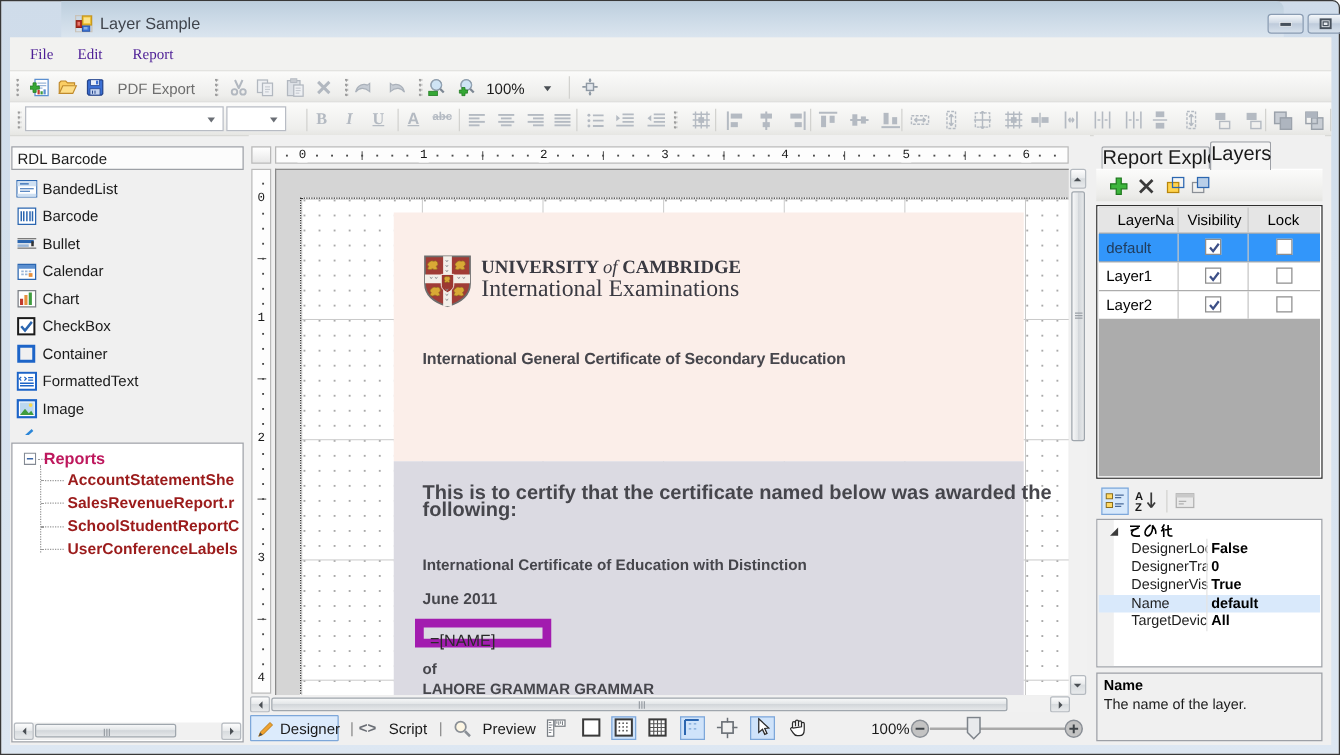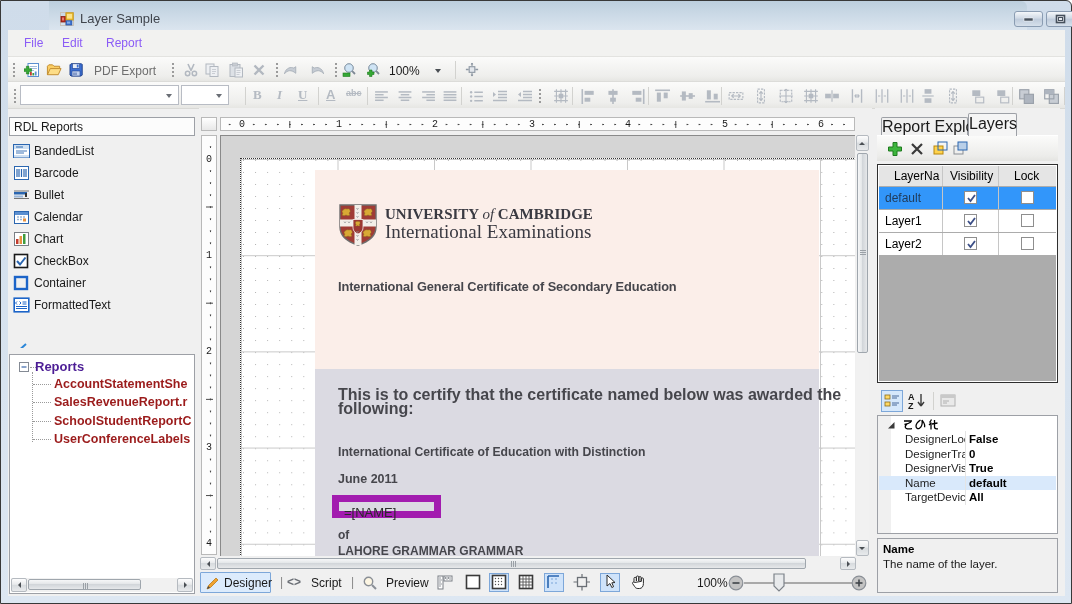--- a/index.html
+++ b/index.html
@@ -12,21 +12,21 @@
   #titlebar { position:absolute; left:1px; top:1px; width:978px; height:29px;
               background:linear-gradient(#bccedd 0%,#c9d8e5 40%,#dbe5ef 100%); border-radius:0 6px 0 0;margin-left:48px;}
   #title-text { position:absolute; left:31px; top:10px; font-size:13px; color:#40454d; }
   #client { position:absolute; left:8px; top:30px; width:1057px; height:566px; background:#f0f0f0; }
   
   .capbtn { position:absolute; top:10px; height:16px; width:29px;
             background:linear-gradient(#f4f7fa,#cfd9e5 45%, #becbdb 50%, #d6e0eb);
             border:1px solid #8a9cb2; border-radius:3px; }
   
   #menubar { position:absolute; left:0px; top:0px; width:1057px; height:26px; background:#f2f2f0; }
-  .menuitem { position:absolute; top:6px; font-size:12px; color:#8b5cf6; }
+  .menuitem { position:absolute; top:6px; font-size:12px; color:#4c1d95;font-family:Liberation Serif, serif; }
   
   .tbar { position:absolute; left:0; width:1057px; background:linear-gradient(#fbfbfa,#eeeeec 80%,#e6e6e3); }
   #tb1 { top:26px; height:26px; border-top:1px solid #e3e3e0; border-bottom:1px solid #dcdcd9;}
   #tb2 { top:52px; height:27px; border-bottom:1px solid #d9d9d6;}
   .grip { position:absolute; top:6px; width:3px; height:14px;
           background-image:radial-gradient(circle at 1px 1px, #9b9b9b 1px, transparent 1.2px);
           background-size:3px 4px; }
   .tsep { position:absolute; top:4px; width:1px; height:18px; background:#d2d2cf; }
   .tbtxt { position:absolute; font-size:12px; color:#6e6e6e; }
   .icon16 { position:absolute; width:16px; height:16px; }
@@ -355,21 +355,21 @@
         <rect x="5.5" y="5.5" width="8" height="8" fill="#aeb5bf" stroke="#9aa1aa"></rect>
       </svg>
       <svg class="icon16" style="left:1035px;top:6px" width="14" height="14" viewBox="0 0 14 14">
         <rect x="5.5" y="5.5" width="8" height="8" fill="#c8cdd4" stroke="#9aa1aa"></rect>
         <rect x="1.5" y="1.5" width="8" height="8" fill="none" stroke="#9aa1aa"></rect>
         <rect x="1.5" y="1.5" width="8" height="4" fill="#aeb5bf"></rect>
       </svg>
       <div class="tsep" style="left:1056px;top:5px"></div>
     </div>
   <div id="lpanel">
-    <div id="rdlhdr">RDL Reports</div>
+    <div id="rdlhdr">RDL Barcode</div>
     <div class="litem" style="top:26px">
         <svg width="17" height="16" viewBox="0 0 17 16">
           <rect x="0.5" y="1.5" width="16" height="13" fill="#fff" stroke="#2b66b0"></rect>
           <rect x="1" y="2" width="15" height="4" fill="#cfe0f2"></rect>
           <path d="M3 4h7" stroke="#2b66b0"></path>
           <path d="M3 8h11M3 10h8" stroke="#2b66b0" stroke-width="0.9"></path>
           <rect x="1" y="12" width="15" height="2.5" fill="#cfe0f2"></rect>
         </svg>
         <span>BandedList</span>
       </div>
@@ -422,34 +422,43 @@
       </div>
     <div class="litem" style="top:180px">
         <svg width="17" height="16" viewBox="0 0 17 16">
           <rect x="1.2" y="1.2" width="14.6" height="13.6" fill="#fff" stroke="#1c64c8" stroke-width="1.6"></rect>
           <path d="M4 4.5 l-1.5 1.5 l1.5 1.5 M6.5 4.5 l1.5 1.5 l-1.5 1.5" stroke="#1c64c8" fill="none"></path>
           <path d="M9.5 5h4M9.5 7h4" stroke="#1c64c8"></path>
           <path d="M3 9.5h11M3 11.5h11" stroke="#1c64c8" stroke-width="1.2"></path>
         </svg>
         <span>FormattedText</span>
       </div>
+    <div class="litem" style="top:202px">
+        <svg width="17" height="16" viewBox="0 0 17 16">
+          <rect x="1.2" y="1.2" width="14.6" height="13.6" fill="#fff" stroke="#1c64c8" stroke-width="1.8"></rect>
+          <rect x="3" y="3" width="11" height="10" fill="#bcd8f0"></rect>
+          <circle cx="11.5" cy="5" r="1.5" fill="#f7d84d"></circle>
+          <path d="M3 13 l4 -5 l3 3.5 l2 -2 l2 3.5 Z" fill="#3f9c3f"></path>
+        </svg>
+        <span>Image</span>
+      </div>
     <div class="litem" style="top:224px;height:10px;overflow:hidden">
         <svg width="17" height="16" viewBox="0 0 17 16">
           <path d="M3 12 L13 3" stroke="#2b86d8" stroke-width="2"></path>
         </svg>
         <span>··</span>
       </div>
     <div id="treebox">
       <svg class="abs" style="left:9px;top:7px" width="10" height="10" viewBox="0 0 10 10">
           <rect x="0.5" y="0.5" width="9" height="9" fill="#fff" stroke="#848a94"></rect>
           <line x1="2.5" y1="5" x2="7.5" y2="5" stroke="#3a66a8" stroke-width="1.2"></line>
         </svg>
       <div class="abs" style="left:20px;top:12px;width:6px;border-top:1px dotted #9a9a9a"></div>
       <div class="abs" style="left:22px;top:17px;height:70px;border-left:1px dotted #9a9a9a"></div>
-      <div class="titem" style="left:25px;top:4px;font-size:13px;color:#4c1d95">Reports</div>
+      <div class="titem" style="left:25px;top:4px;font-size:13px;color:#be185d">Reports</div>
       <div class="abs" style="left:23px;top:29px;width:18px;border-top:1px dotted #9a9a9a"></div>
       <div class="titem" style="left:44px;top:22px;font-size:12.5px;color:#9b1b1b">AccountStatementShe</div>
       <div class="abs" style="left:23px;top:47px;width:18px;border-top:1px dotted #9a9a9a"></div>
       <div class="titem" style="left:44px;top:40px;font-size:12.5px;color:#9b1b1b">SalesRevenueReport.r</div>
       <div class="abs" style="left:23px;top:66px;width:18px;border-top:1px dotted #9a9a9a"></div>
       <div class="titem" style="left:44px;top:59px;font-size:12.5px;color:#9b1b1b">SchoolStudentReportC</div>
       <div class="abs" style="left:23px;top:84px;width:18px;border-top:1px dotted #9a9a9a"></div>
       <div class="titem" style="left:44px;top:77px;font-size:12.5px;color:#9b1b1b">UserConferenceLabels</div>
       <div class="sb-track" style="left:1px;top:223px;width:182px;height:14px"></div>
       <div class="sb-btn" style="left:1px;top:223px;width:16px;height:14px">

